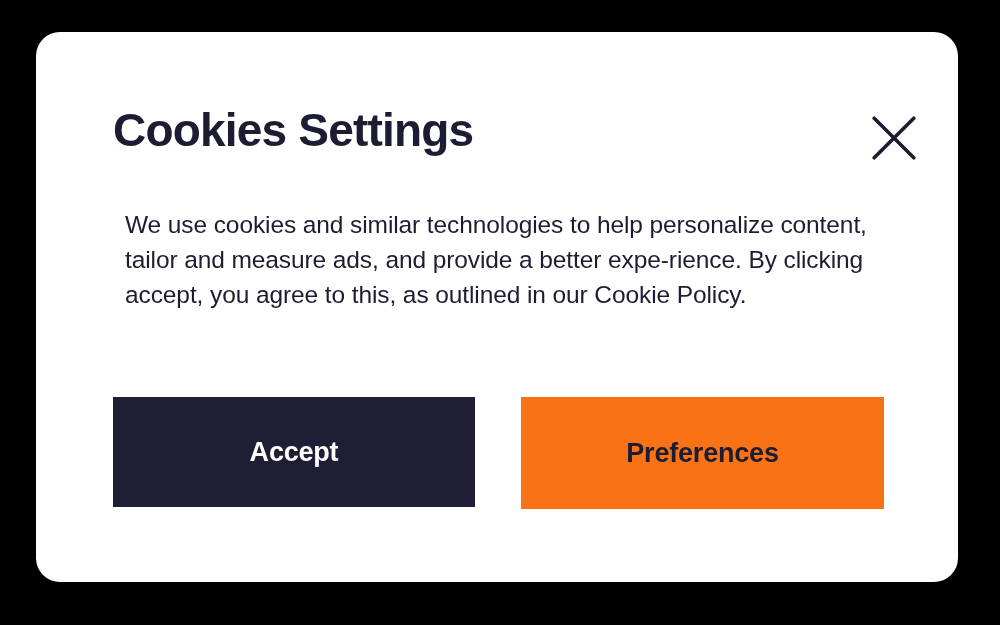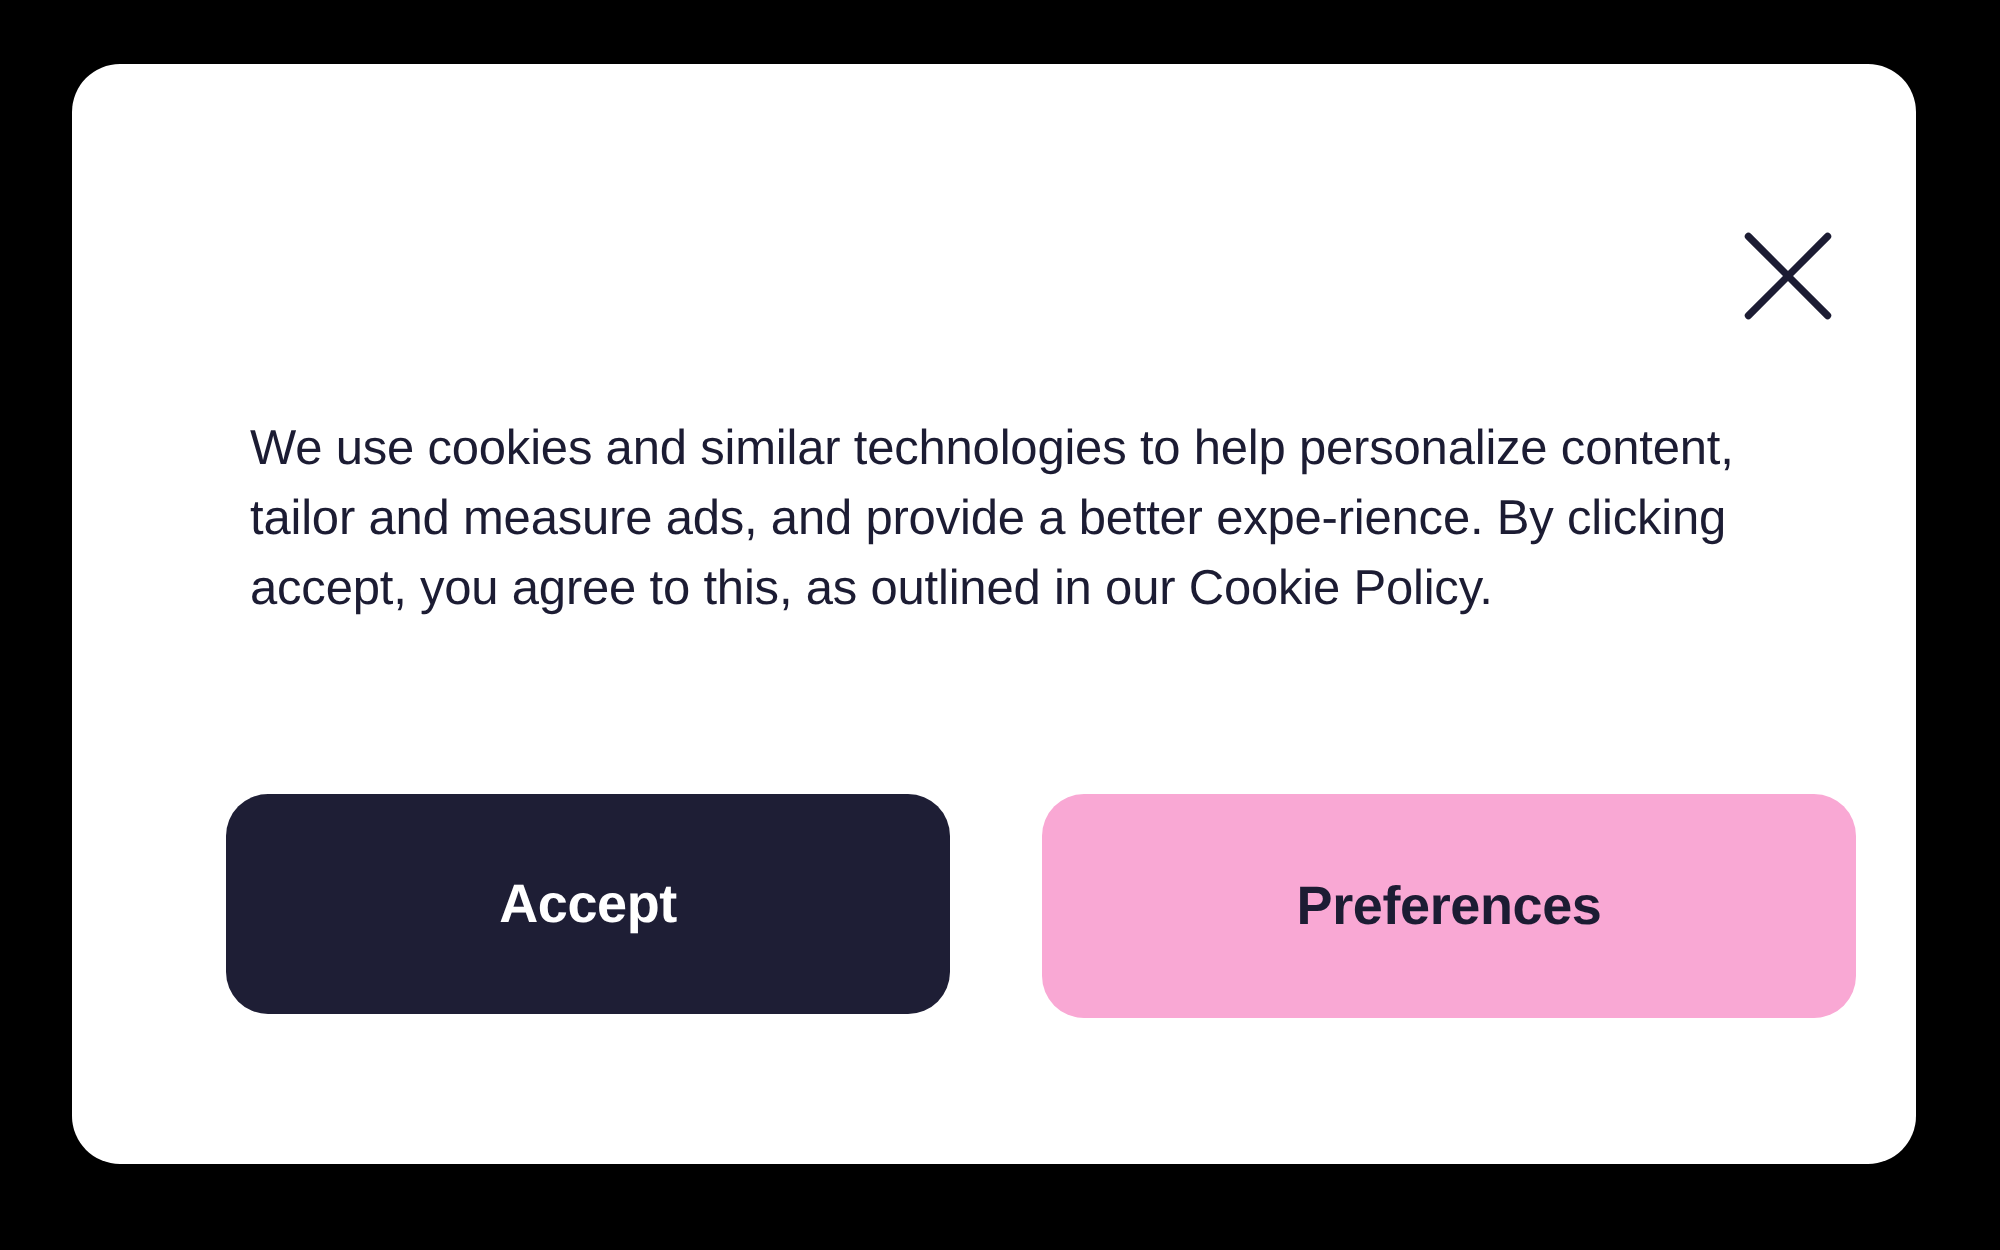--- a/index.html
+++ b/index.html
@@ -95,48 +95,49 @@
   }
 
   .btn {
     border: none;
     padding: 2px;
     cursor: pointer;
     font-family: "Liberation Sans", sans-serif;
     font-size: 27px;
     font-weight: bold;
     letter-spacing: -0.2px;
-    border-radius: 21px;
+    border-radius: 0;
     display: flex;
     align-items: center;
     justify-content: center;
   }
 
   .btn-accept {
     width: 362px;
     height: 110px;
     background: #1e1e35;
     color: #ffffff;
   }
 
   .btn-preferences {
-    width: 407px;
+    width: 363px;
     height: 112px;
-    background: #f9a8d4;
+    background: #f97316;
     color: #1c1c33;
   }
 </style>
 </head>
 <body>
 
 <div class="screen">
 
   <div class="cookie-card">
     <div class="card-inner">
 
+      <h1 class="dialog-title">Cookies Settings</h1>
 
       <button class="close-button">
         <span>
           <svg width="44" height="44" viewBox="0 0 44 44" aria-hidden="true">
             <line x1="2.2" y1="2.2" x2="41.8" y2="41.8" stroke="#1c1c33" stroke-width="3.6" stroke-linecap="round"></line>
             <line x1="41.8" y1="2.2" x2="2.2" y2="41.8" stroke="#1c1c33" stroke-width="3.6" stroke-linecap="round"></line>
           </svg>
         </span>
       </button>
 

